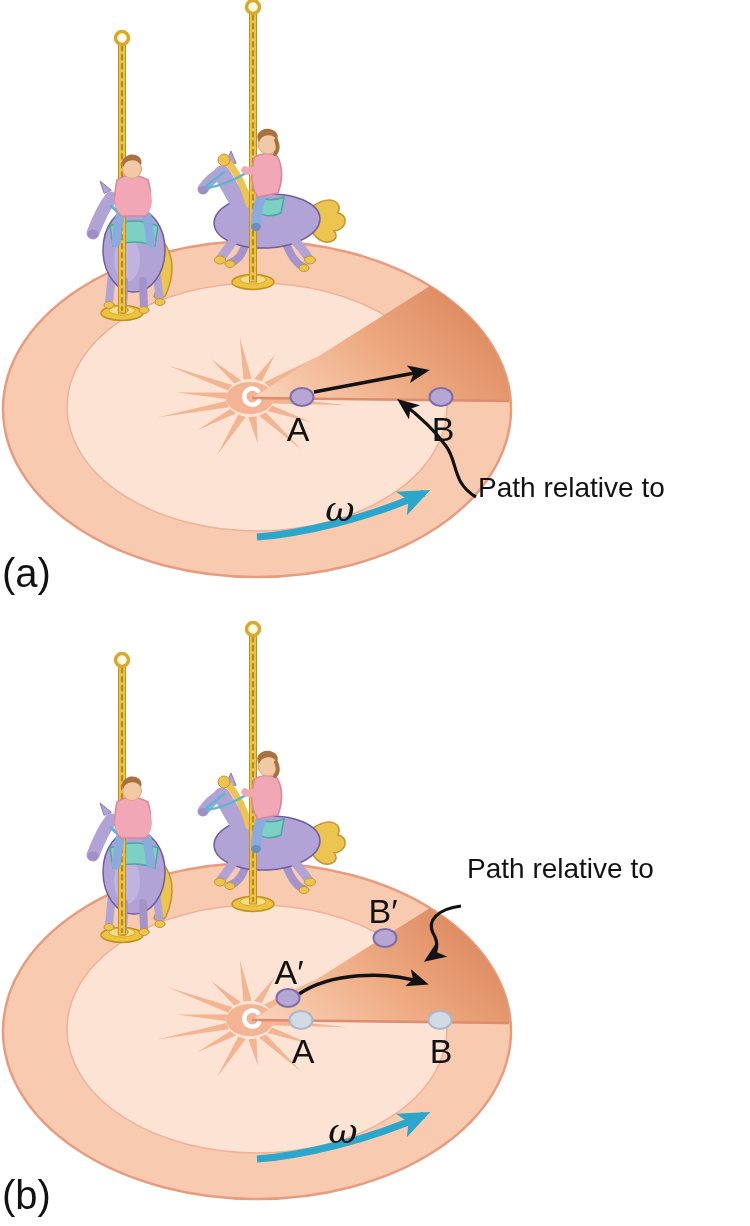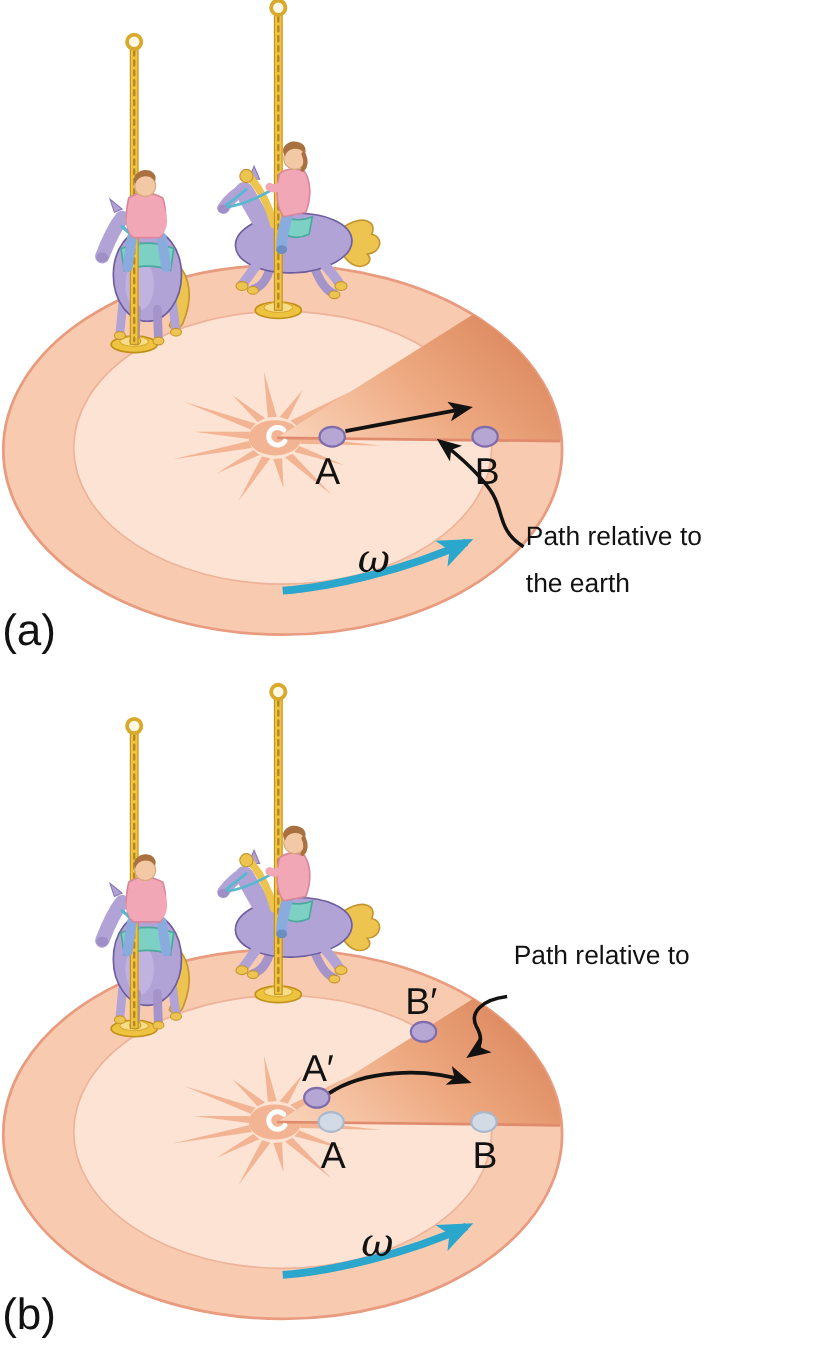--- a/index.html
+++ b/index.html
@@ -3,21 +3,21 @@
 <meta charset="utf-8">
 <style>
   html,body{margin:0;padding:0;background:#ffffff;}
   .stage{
     position:relative;width:750px;height:1226px;background:#ffffff;overflow:hidden;
     font-family:"Liberation Sans",sans-serif;
   }
   .stage svg{position:absolute;left:0;top:0;}
   .lbl{position:absolute;color:#121212;white-space:nowrap;}
   .pt-label{font-size:34px;transform:translateX(-50%);}
-  .caption{font-size:24px;line-height:43px;}
+  .caption{font-size:28px;line-height:43px;}
   .tag{font-size:40px;}
   .omega{font-family:"DejaVu Serif",serif;font-style:italic;font-size:36px;transform:translateX(-50%);}
 </style>
 </head>
 <body>
 
 <div class="stage">
 
 <svg width="750" height="1226" viewBox="0 0 750 1226">
   <defs>
@@ -167,21 +167,20 @@
     <ellipse cx="288" cy="998" rx="11.5" ry="9" fill="#b6a6d4" stroke="#7f6cab" stroke-width="2"></ellipse>
     <ellipse cx="385" cy="938" rx="11.5" ry="9" fill="#b6a6d4" stroke="#7f6cab" stroke-width="2"></ellipse>
   </g>
 </svg>
 
 <div class="lbl pt-label" style="left:298px;top:410px;">A</div>
 <div class="lbl pt-label" style="left:443px;top:410px;">B</div>
 <div class="lbl omega" style="left:340px;top:488px;">ω</div>
 <div class="lbl caption" style="left:478px;top:466px;">
   <div>Path relative to</div>
-  <div>the earth</div>
 </div>
 <div class="lbl tag" style="left:2px;top:551px;">(a)</div>
 
 <div class="lbl pt-label" style="left:289px;top:953px;">A′</div>
 <div class="lbl pt-label" style="left:383px;top:892px;">B′</div>
 <div class="lbl pt-label" style="left:303px;top:1032px;">A</div>
 <div class="lbl pt-label" style="left:441px;top:1032px;">B</div>
 <div class="lbl omega" style="left:343px;top:1110px;">ω</div>
 <div class="lbl caption" style="left:467px;top:847px;">
   <div>Path relative to</div>

